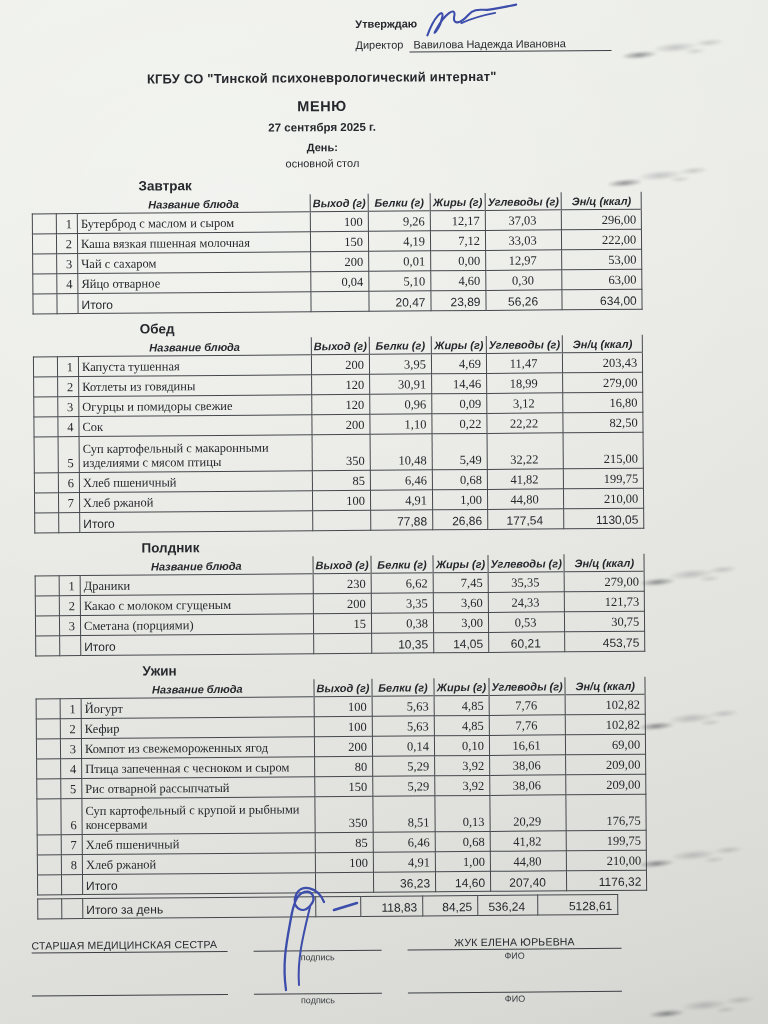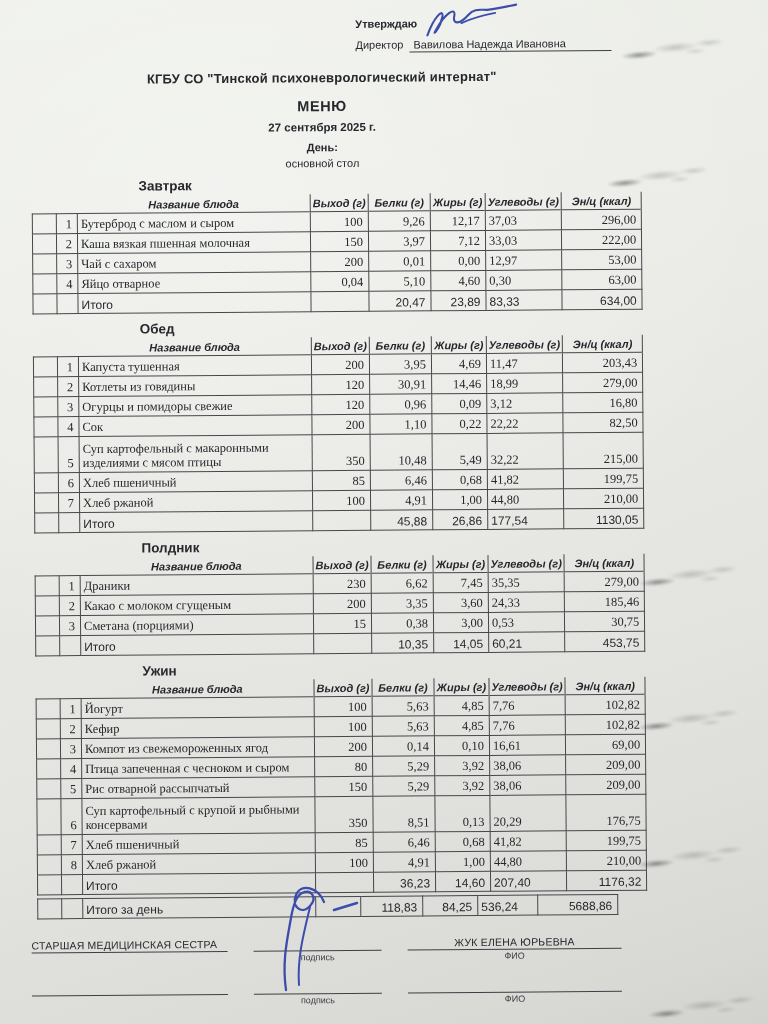--- a/index.html
+++ b/index.html
@@ -42,21 +42,21 @@
   }
   table.menu-table td{
     border:1.5px solid #45484d;height:18px;padding:0 5px 1px 3px;
     overflow:hidden;vertical-align:bottom;
   }
   td.c-num{text-align:right;padding-right:2px;}
   td.c-name{white-space:normal;line-height:1.18;padding-left:5px;}
   td.c-out{text-align:right;padding-right:4px;}
   td.c-prot{text-align:right;padding-right:8px;}
   td.c-fat{text-align:right;padding-right:8px;}
-  td.c-carb{text-align:left;padding-right:12px;border-radius:8px;}
+  td.c-carb{text-align:center;padding-right:12px;border-radius:8px;}
   td.c-en{text-align:right;padding-right:7px;}
   tr.tall td{height:34px;}
   tr.hdr td{
     border:none;height:15px;padding:0 2px 2px 2px;
     font-family:"Liberation Sans",sans-serif;font-style:italic;font-weight:bold;
     font-size:11px;text-align:center;white-space:nowrap;
   }
   tr.hdr td.h-num{border-left:1.5px solid #45484d;border-right:1.5px solid #45484d;}
   tr.total-row td{font-family:"Liberation Sans",sans-serif;font-size:12px;}
   table.day-total-table{margin-top:3px;}
@@ -149,21 +149,21 @@
     <td class="c-prot">9,26</td>
     <td class="c-fat">12,17</td>
     <td class="c-carb">37,03</td>
     <td class="c-en">296,00</td>
   </tr>
             <tr>
     <td class="c-sp"></td>
     <td class="c-num">2</td>
     <td class="c-name">Каша вязкая пшенная молочная</td>
     <td class="c-out">150</td>
-    <td class="c-prot">3,97</td>
+    <td class="c-prot">4,19</td>
     <td class="c-fat">7,12</td>
     <td class="c-carb">33,03</td>
     <td class="c-en">222,00</td>
   </tr>
             <tr>
     <td class="c-sp"></td>
     <td class="c-num">3</td>
     <td class="c-name">Чай с сахаром</td>
     <td class="c-out">200</td>
     <td class="c-prot">0,01</td>
@@ -181,21 +181,21 @@
     <td class="c-carb">0,30</td>
     <td class="c-en">63,00</td>
   </tr>
             <tr class="total-row">
     <td class="c-sp"></td>
     <td class="c-num"></td>
     <td class="c-name">Итого</td>
     <td class="c-out"></td>
     <td class="c-prot">20,47</td>
     <td class="c-fat">23,89</td>
-    <td class="c-carb">83,33</td>
+    <td class="c-carb">56,26</td>
     <td class="c-en">634,00</td>
   </tr>
           </tbody>
       </table>
     </div>
 
     <div class="section">
       <div class="section-title">Обед</div>
       <table class="menu-table">
         <colgroup>
@@ -287,21 +287,21 @@
     <td class="c-prot">4,91</td>
     <td class="c-fat">1,00</td>
     <td class="c-carb">44,80</td>
     <td class="c-en">210,00</td>
   </tr>
             <tr class="total-row">
     <td class="c-sp"></td>
     <td class="c-num"></td>
     <td class="c-name">Итого</td>
     <td class="c-out"></td>
-    <td class="c-prot">45,88</td>
+    <td class="c-prot">77,88</td>
     <td class="c-fat">26,86</td>
     <td class="c-carb">177,54</td>
     <td class="c-en">1130,05</td>
   </tr>
           </tbody>
       </table>
     </div>
 
     <div class="section">
       <div class="section-title">Полдник</div>
@@ -338,21 +338,21 @@
     <td class="c-en">279,00</td>
   </tr>
             <tr>
     <td class="c-sp"></td>
     <td class="c-num">2</td>
     <td class="c-name">Какао с молоком сгущеным</td>
     <td class="c-out">200</td>
     <td class="c-prot">3,35</td>
     <td class="c-fat">3,60</td>
     <td class="c-carb">24,33</td>
-    <td class="c-en">185,46</td>
+    <td class="c-en">121,73</td>
   </tr>
             <tr>
     <td class="c-sp"></td>
     <td class="c-num">3</td>
     <td class="c-name">Сметана (порциями)</td>
     <td class="c-out">15</td>
     <td class="c-prot">0,38</td>
     <td class="c-fat">3,00</td>
     <td class="c-carb">0,53</td>
     <td class="c-en">30,75</td>
@@ -502,21 +502,21 @@
         </colgroup>
       <tbody>
         <tr class="total-row">
           <td class="c-sp"></td>
           <td class="c-num"></td>
           <td class="c-name">Итого за день</td>
           <td class="c-out"></td>
           <td class="c-prot">118,83</td>
           <td class="c-fat">84,25</td>
           <td class="c-carb">536,24</td>
-          <td class="c-en">5688,86</td>
+          <td class="c-en">5128,61</td>
         </tr>
       </tbody>
     </table>
 
     <div class="footer">
       <div class="f-col f-col-left">
         <div class="f-row f-row1">
           <div class="f-top">СТАРШАЯ МЕДИЦИНСКАЯ СЕСТРА</div>
           <div class="f-line"></div>
           <div class="f-label"></div>

